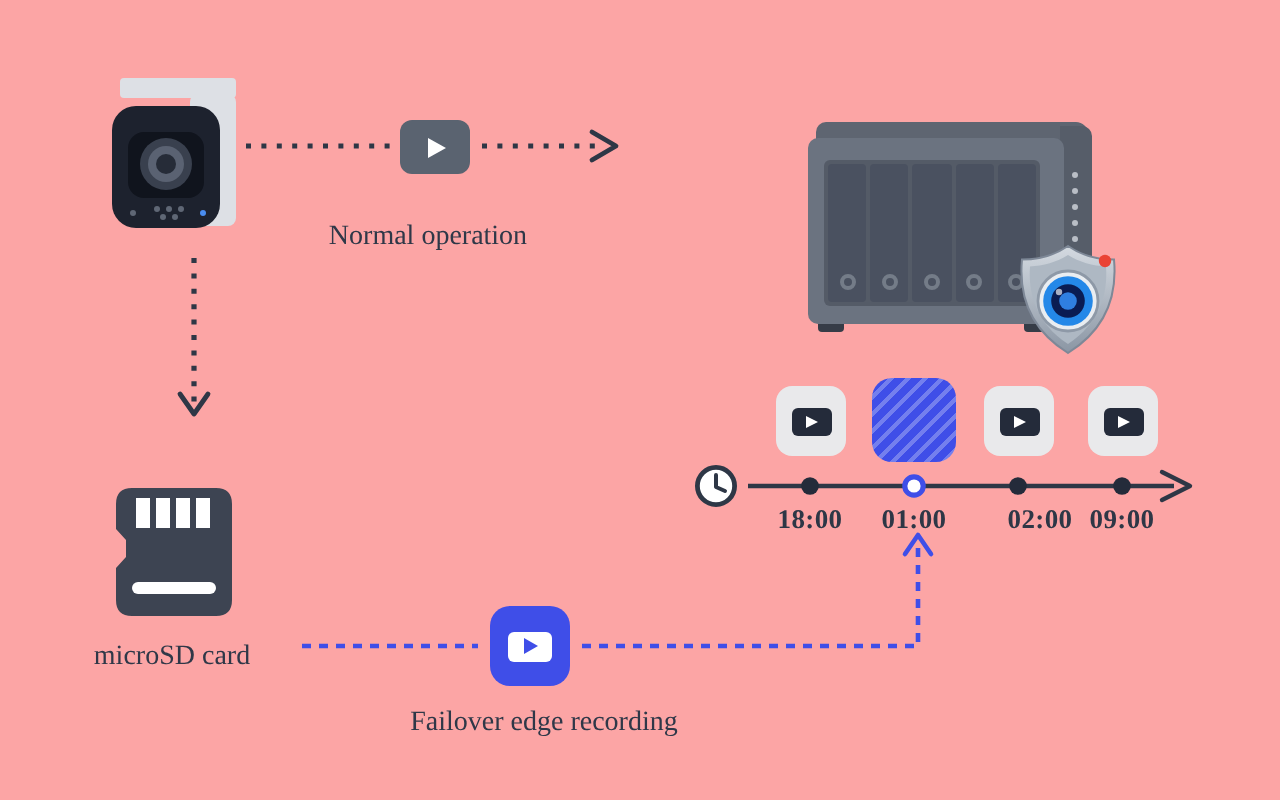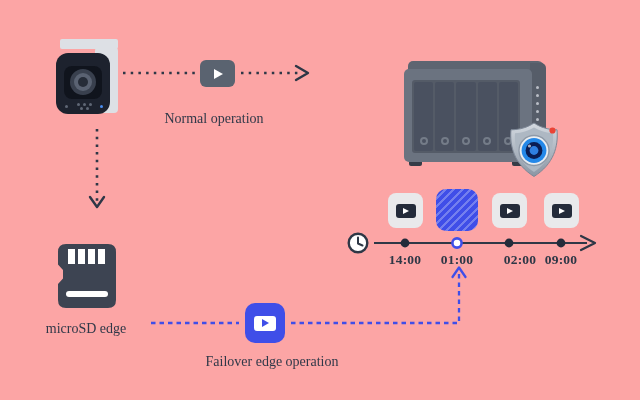--- a/index.html
+++ b/index.html
@@ -145,37 +145,37 @@
     <div class="mini">
         <div class="tri tri-mini"></div>
       </div>
   </div>
   <div class="slot" style="left:544px;">
     <div class="mini">
         <div class="tri tri-mini"></div>
       </div>
   </div>
 
-  <div class="tick" style="left:375px;">14:00</div>
+  <div class="tick" style="left:375px;">18:00</div>
   <div class="tick" style="left:427px;">01:00</div>
   <div class="tick" style="left:490px;">02:00</div>
   <div class="tick" style="left:531px;">09:00</div>
 
   <svg class="abs" style="left:57px;top:244px;" width="60" height="64" viewBox="0 0 60 64">
     <path d="M9,0 H51 Q59,0 59,8 V56 Q59,64 51,64 H9 Q1,64 1,56 V40 L6,34.5 V26 L1,20.5 V8 Q1,0 9,0 Z" fill="#3d4452"></path>
     <rect x="11" y="5" width="7" height="15" fill="#ffffff"></rect>
     <rect x="21" y="5" width="7" height="15" fill="#ffffff"></rect>
     <rect x="31" y="5" width="7" height="15" fill="#ffffff"></rect>
     <rect x="41" y="5" width="7" height="15" fill="#ffffff"></rect>
     <rect x="9" y="47" width="42" height="6" rx="3" fill="#ffffff"></rect>
   </svg>
   <div class="lbl" style="left:16px;top:320px;width:140px;">
-    <div>microSD edge</div>
+    <div>microSD card</div>
   </div>
 
   <div class="play-blue">
     <div class="play-blue-inner">
       <div class="tri tri-blue"></div>
     </div>
   </div>
-  <div class="lbl" style="left:162px;top:353px;width:220px;">Failover edge operation</div>
+  <div class="lbl" style="left:162px;top:353px;width:220px;">Failover edge recording</div>
 
 </div>
 
 </body></html>

